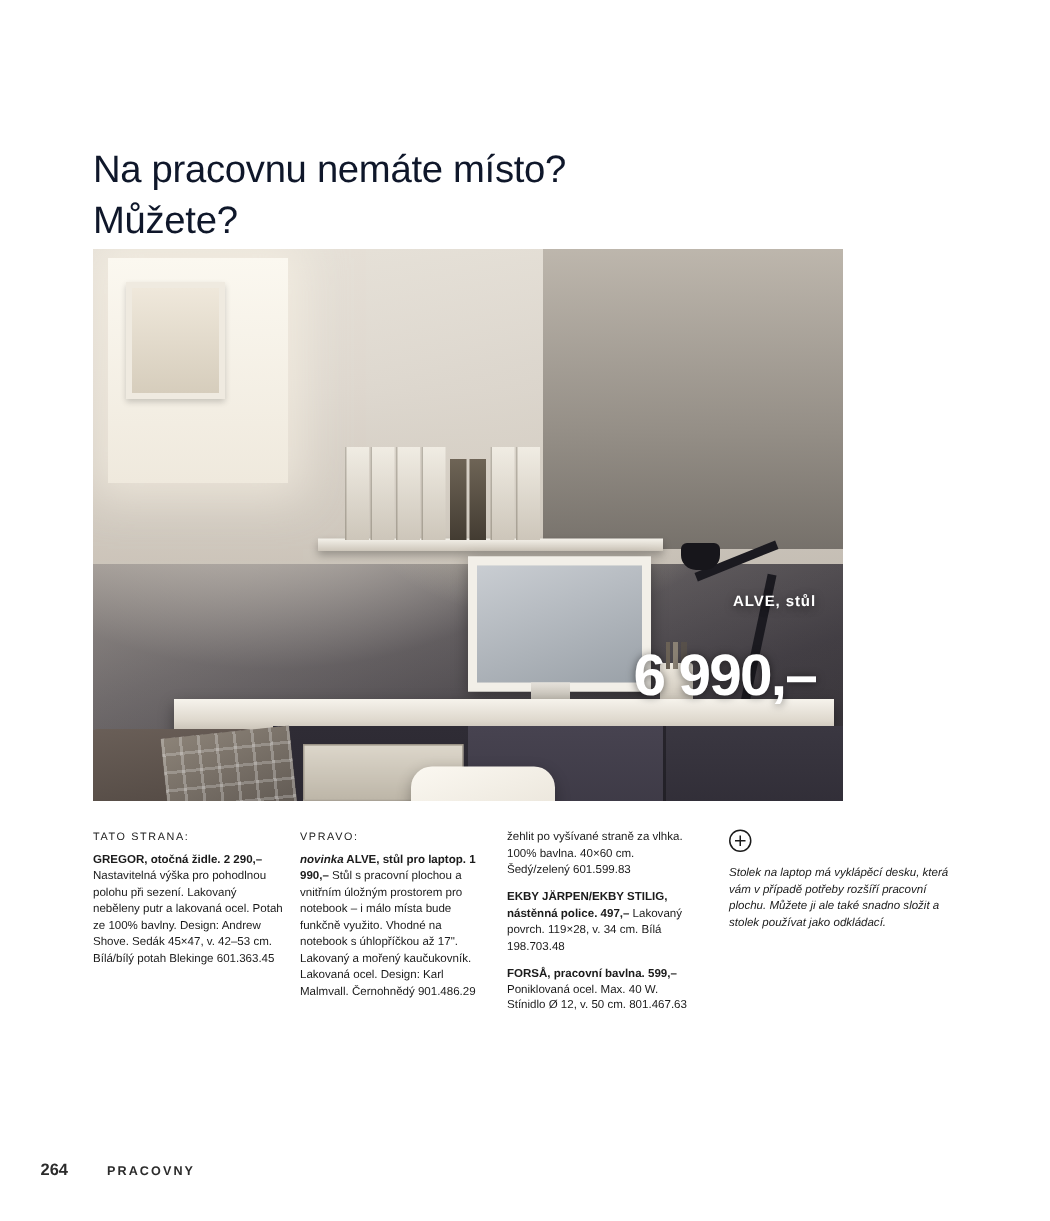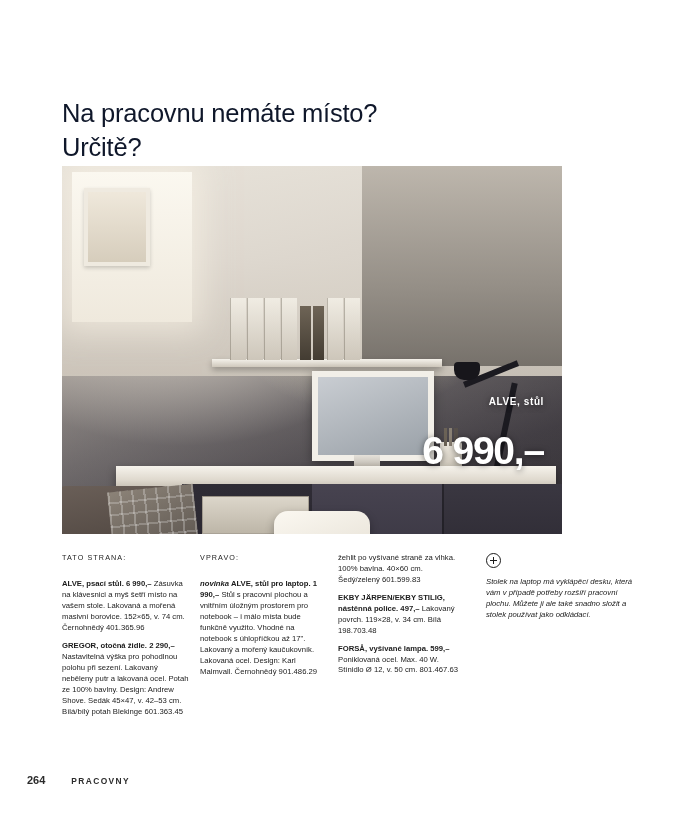--- a/index.html
+++ b/index.html
@@ -240,21 +240,21 @@
     box-sizing: border-box;
   }
   .col.col-4 {
     width: 168px;
     padding-right: 0;
     padding-left: 10px;
   }
   .col-head {
     font-size: 7.2px;
     letter-spacing: 1.1px;
-    margin-bottom: 16px;
+    margin-bottom: 5px;
     color: #1b1b1b;
   }
   .col p {
     margin: 0 0 7px 0;
   }
   .b { font-weight: 700; }
   .bi { font-weight: 700; font-style: italic; }
 
   
   .note-plus {
@@ -298,21 +298,21 @@
     color: #2b2b2b;
   }
 </style>
 </head>
 <body>
 
 <div class="page">
 
   <h1 class="headline">
     <span>Na pracovnu nemáte místo?</span>
-    <span class="line2">Určitě?</span>
+    <span class="line2">Můžete?</span>
   </h1>
 
   <div class="photo">
     <div class="photo-canvas">
       <div class="wall"></div>
       <div class="wall-right"></div>
       <div class="window"></div>
       <div class="frame-art"></div>
       <div class="shelf"></div>
       <div class="binder" style="left:168px"></div>
@@ -349,41 +349,38 @@
       <div class="price-label">ALVE, stůl</div>
       <div class="price-value">6 990,–</div>
     </div>
   </div>
 
   <div class="columns">
 
     <div class="col col-1">
       <div class="col-head">TATO STRANA:</div>
       <p>
-        <span class="b">ALVE, psací stůl. 6 990,–</span><span> Zásuvka na klávesnici a myš šetří místo na vašem stole. Lakovaná a mořená masivní borovice. 152×65, v. 74 cm. Černohnědý 401.365.96</span>
-      </p>
-      <p>
         <span class="b">GREGOR, otočná židle. 2 290,–</span><span> Nastavitelná výška pro pohodlnou polohu při sezení. Lakovaný neběleny putr a lakovaná ocel. Potah ze 100% bavlny. Design: Andrew Shove. Sedák 45×47, v. 42–53 cm. Bílá/bílý potah Blekinge 601.363.45</span>
       </p>
     </div>
 
     <div class="col col-2">
       <div class="col-head">VPRAVO:</div>
       <p>
         <span class="bi">novinka</span><span class="b"> ALVE, stůl pro laptop. 1 990,–</span><span> Stůl s pracovní plochou a vnitřním úložným prostorem pro notebook – i málo místa bude funkčně využito. Vhodné na notebook s úhlopříčkou až 17". Lakovaný a mořený kaučukovník. Lakovaná ocel. Design: Karl Malmvall. Černohnědý 901.486.29</span>
       </p>
     </div>
 
     <div class="col col-3">
       <p>žehlit po vyšívané straně za vlhka. 100% bavlna. 40×60 cm. Šedý/zelený 601.599.83</p>
       <p>
         <span class="b">EKBY JÄRPEN/EKBY STILIG, nástěnná police. 497,–</span><span> Lakovaný povrch. 119×28, v. 34 cm. Bílá 198.703.48</span>
       </p>
       <p>
-        <span class="b">FORSÅ, vyšívané lampa. 599,–</span><span> Poniklovaná ocel. Max. 40 W. Stínidlo Ø 12, v. 50 cm. 801.467.63</span>
+        <span class="b">FORSÅ, pracovní bavlna. 599,–</span><span> Poniklovaná ocel. Max. 40 W. Stínidlo Ø 12, v. 50 cm. 801.467.63</span>
       </p>
     </div>
 
     <div class="col col-4">
       <div class="note-plus"></div>
       <div class="note-text">Stolek na laptop má vyklápěcí desku, která vám v případě potřeby rozšíří pracovní plochu. Můžete ji ale také snadno složit a stolek používat jako odkládací.</div>
     </div>
 
   </div>
 

